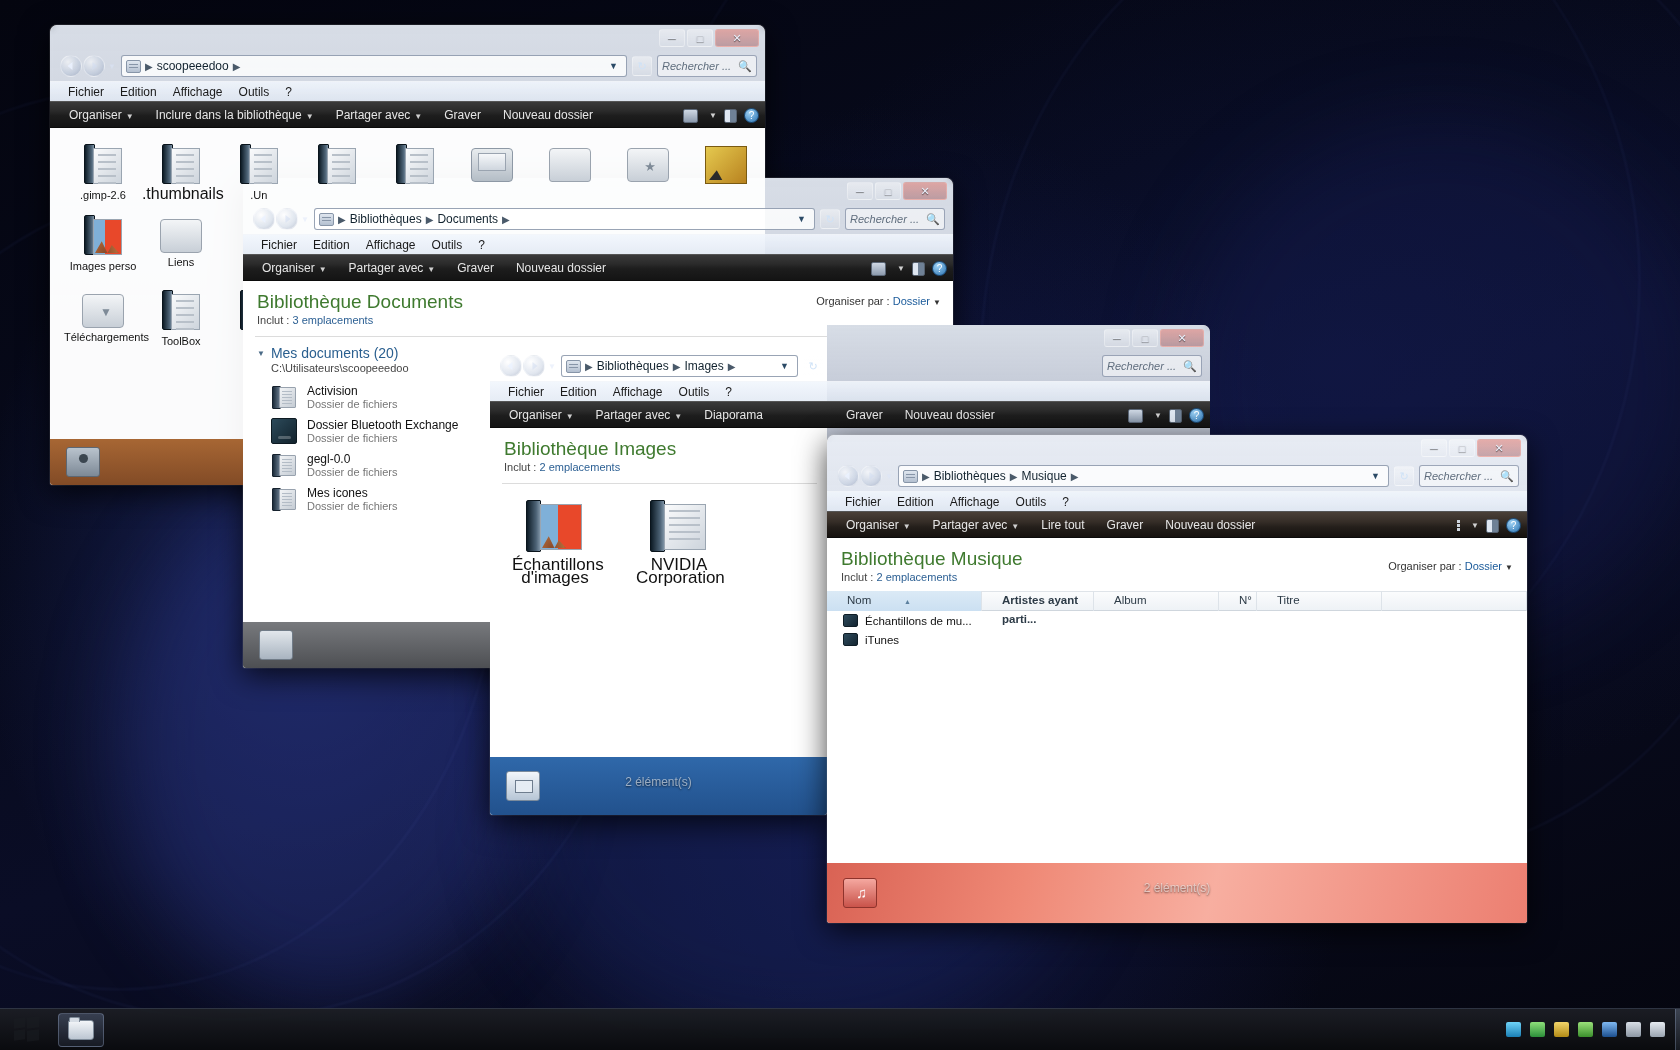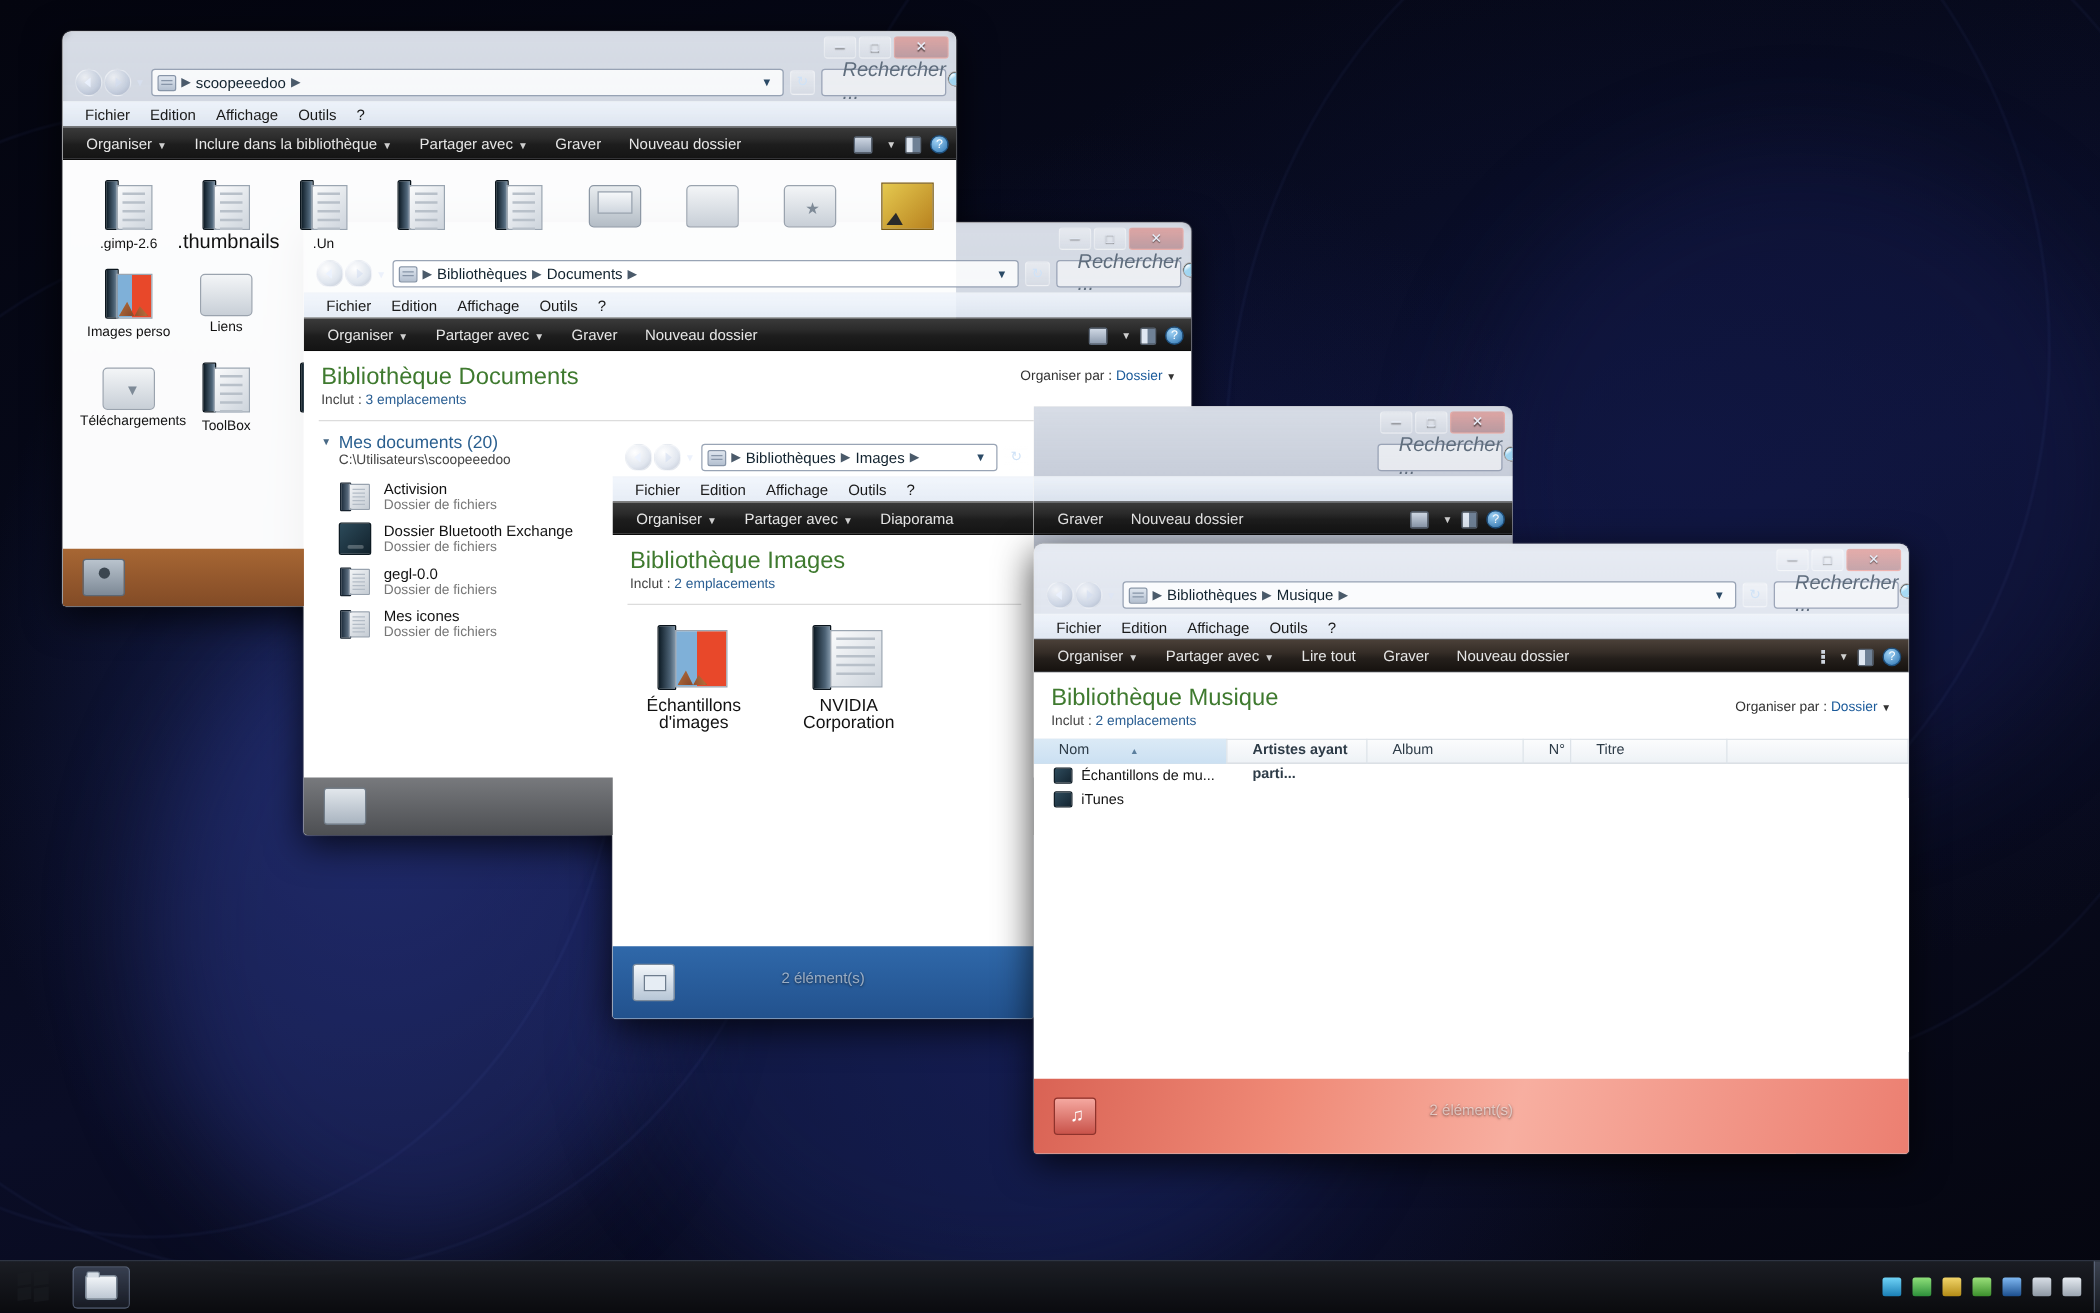--- a/index.html
+++ b/index.html
@@ -106,21 +106,21 @@
   .addr-caret{ color:#2b4a66; font-size:9px; padding:0 4px;}
   .refreshbtn {
     width:20px;height:20px;border-radius:3px;flex:0 0 auto;
     background:linear-gradient(180deg,rgba(255,255,255,.45),rgba(255,255,255,.08));
     border:1px solid rgba(255,255,255,.3);
     color:#cfe2f7; font-size:11px; text-align:center; line-height:18px;
   }
   .searchbox {
     width:100px; height:22px; border:1px solid rgba(110,125,150,.65); border-radius:3px;
     background:rgba(255,255,255,.55); display:flex;align-items:center;
-    padding:0 16px; color:#5f6d7d; font-style:italic; font-size:16px;
+    padding:0 4px; color:#5f6d7d; font-style:italic; font-size:11px;
     justify-content:space-between; flex:0 0 auto;
   }
   .searchbox .mag { font-style:normal; color:#39506a; }
 
   
   .menubar {
     height:20px; display:flex; align-items:center; gap:0px; padding-left:10px;
     background:linear-gradient(180deg, rgba(240,245,252,.88), rgba(224,232,243,.80));
     border-top:1px solid rgba(255,255,255,.5);
     font-size:12px; color:#1a1a1a;
@@ -192,21 +192,21 @@
   .ico-bt {
     width:26px;height:26px;flex:0 0 auto;border-radius:2px;
     background:linear-gradient(135deg,#2c4a5a,#12222c);
     border:1px solid #0d1a22; position:relative;
   }
   .ico-bt::after{content:'';position:absolute;left:6px;bottom:4px;width:13px;height:3px;border-radius:2px;background:rgba(255,255,255,.25);}
 
   
   .tiles { display:flex; gap:38px; padding:16px 0 0 22px;}
   .tile { width:86px; text-align:center; }
-  .tile .lbl { font-size:14px; color:#111; margin-top:4px; line-height:13px;}
+  .tile .lbl { font-size:17px; color:#111; margin-top:4px; line-height:13px;}
   .ico-lib { width:62px;height:54px;position:relative;margin:0 auto;}
   .ico-lib .spine{
     position:absolute;left:2px;top:0;width:15px;height:52px;border-radius:2px 1px 1px 2px;
     background:linear-gradient(90deg,#0d1b25,#4c6275 70%,#7e93a5);
     border:1px solid #0a141c;
   }
   .ico-lib .sheet{
     position:absolute;left:16px;top:4px;width:42px;height:46px;
     border:1px solid #9aa5b1;
     background:linear-gradient(135deg,#fafbfc,#cdd4dc);

